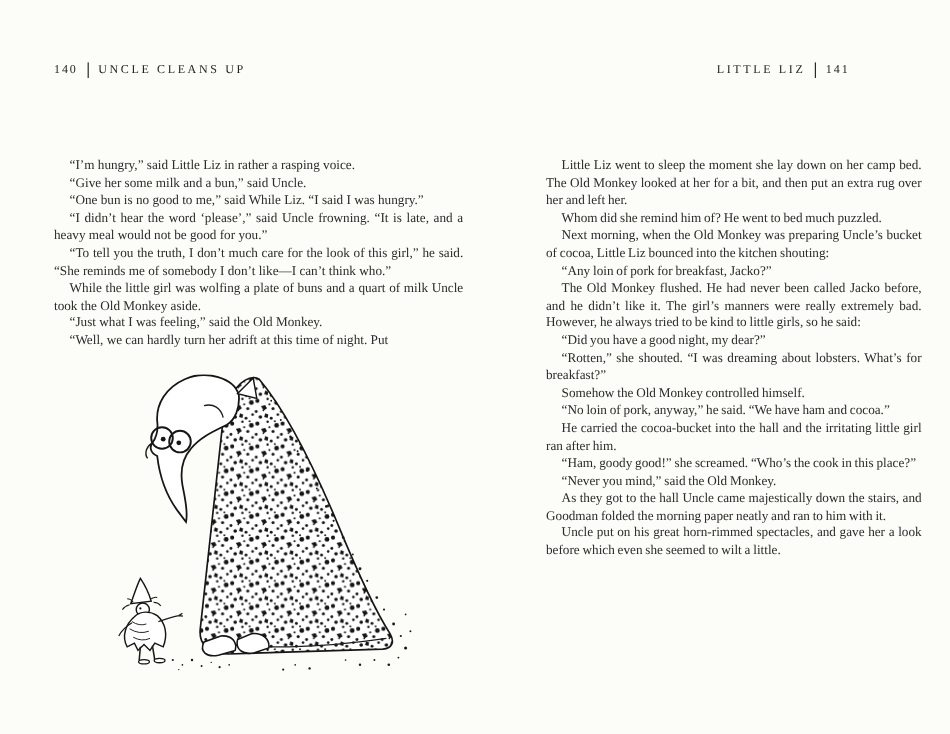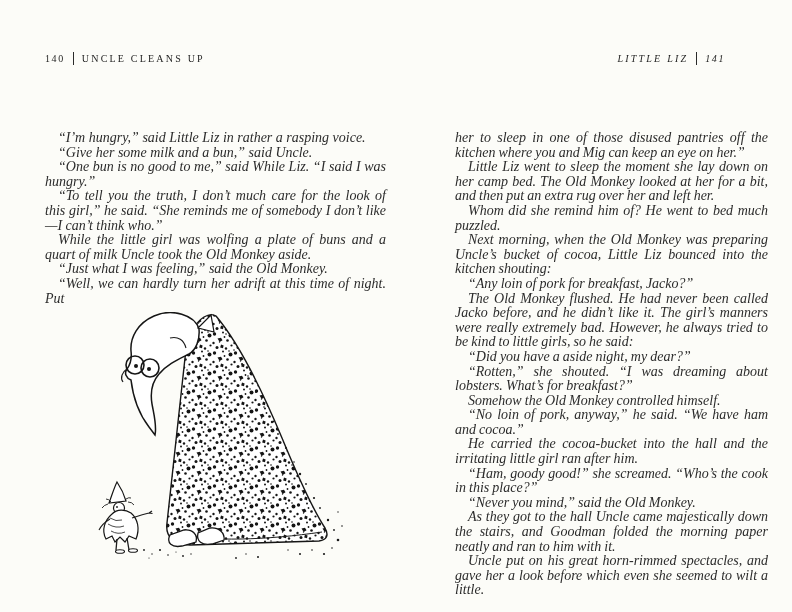--- a/index.html
+++ b/index.html
@@ -18,29 +18,28 @@
     display:flex;align-items:center;
     font-size:10px;letter-spacing:2.2px;
     color:#1f1f1f;white-space:nowrap;
   }
   .running-head .folio{letter-spacing:1.6px;}
   .head-rule{
     display:inline-block;width:1px;height:13px;background:#2a2a2a;
     margin:0 8px;flex:0 0 auto;
   }
   .head-left{left:45px;}
-  .head-right{right:8px;justify-content:center;font-style:italic;}
+  .head-right{right:25px;justify-content:center;}
 
   
   .text-col{
     position:absolute;top:131px;
-    font-size:14px;line-height:14.6px;
+    font-size:11px;line-height:14.6px;
     text-align:justify;
     color:#2b2b2b;
-    font-style:italic;
   }
   .text-col p{margin:0;text-indent:13px;}
   .text-col p.cont{text-indent:0;}
   .col-left{left:45px;width:341px;}
   .col-right{left:455px;width:313px;word-spacing:-0.4px;}
 
   
   .illus{
     position:absolute;left:86px;top:312px;width:262px;height:252px;
   }
@@ -61,34 +60,34 @@
   <div class="running-head head-right">
     <span>LITTLE LIZ</span>
     <span class="head-rule"></span>
     <span class="folio">141</span>
   </div>
 
   <div class="text-col col-left">
     <p>“I’m hungry,” said Little Liz in rather a rasping voice.</p>
     <p>“Give her some milk and a bun,” said Uncle.</p>
     <p>“One bun is no good to me,” said While Liz. “I said I was hungry.”</p>
+    <p>“I didn’t hear the word ‘please’,” said Uncle frowning. “It is late, and a heavy meal would not be good for you.”</p>
     <p>“To tell you the truth, I don’t much care for the look of this girl,” he said. “She reminds me of somebody I don’t like—I can’t think who.”</p>
     <p>While the little girl was wolfing a plate of buns and a quart of milk Uncle took the Old Monkey aside.</p>
     <p>“Just what I was feeling,” said the Old Monkey.</p>
     <p>“Well, we can hardly turn her adrift at this time of night. Put</p>
   </div>
 
   <div class="text-col col-right">
-    <p class="cont">her to sleep in one of those disused pantries off the kitchen where you and Mig can keep an eye on her.”</p>
     <p>Little Liz went to sleep the moment she lay down on her camp bed. The Old Monkey looked at her for a bit, and then put an extra rug over her and left her.</p>
     <p>Whom did she remind him of? He went to bed much puzzled.</p>
     <p>Next morning, when the Old Monkey was preparing Uncle’s bucket of cocoa, Little Liz bounced into the kitchen shouting:</p>
     <p>“Any loin of pork for breakfast, Jacko?”</p>
     <p>The Old Monkey flushed. He had never been called Jacko before, and he didn’t like it. The girl’s manners were really extremely bad. However, he always tried to be kind to little girls, so he said:</p>
-    <p>“Did you have a aside night, my dear?”</p>
+    <p>“Did you have a good night, my dear?”</p>
     <p>“Rotten,” she shouted. “I was dreaming about lobsters. What’s for breakfast?”</p>
     <p>Somehow the Old Monkey controlled himself.</p>
     <p>“No loin of pork, anyway,” he said. “We have ham and cocoa.”</p>
     <p>He carried the cocoa-bucket into the hall and the irritating little girl ran after him.</p>
     <p>“Ham, goody good!” she screamed. “Who’s the cook in this place?”</p>
     <p>“Never you mind,” said the Old Monkey.</p>
     <p>As they got to the hall Uncle came majestically down the stairs, and Goodman folded the morning paper neatly and ran to him with it.</p>
     <p>Uncle put on his great horn-rimmed spectacles, and gave her a look before which even she seemed to wilt a little.</p>
   </div>
 

